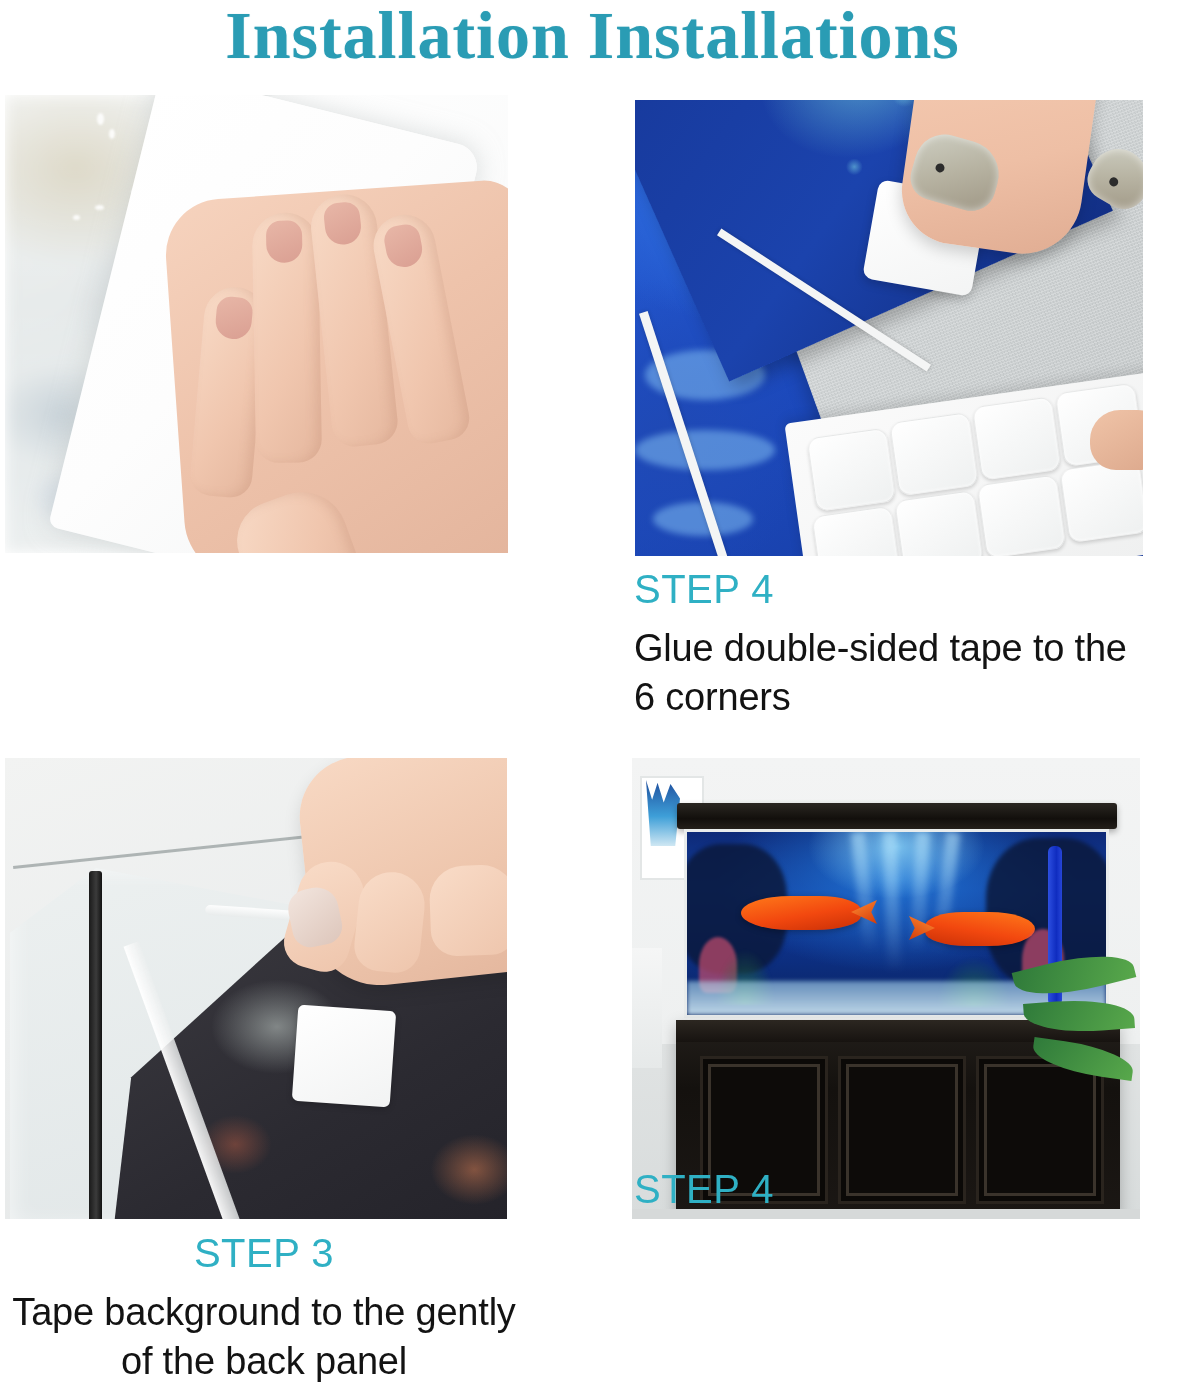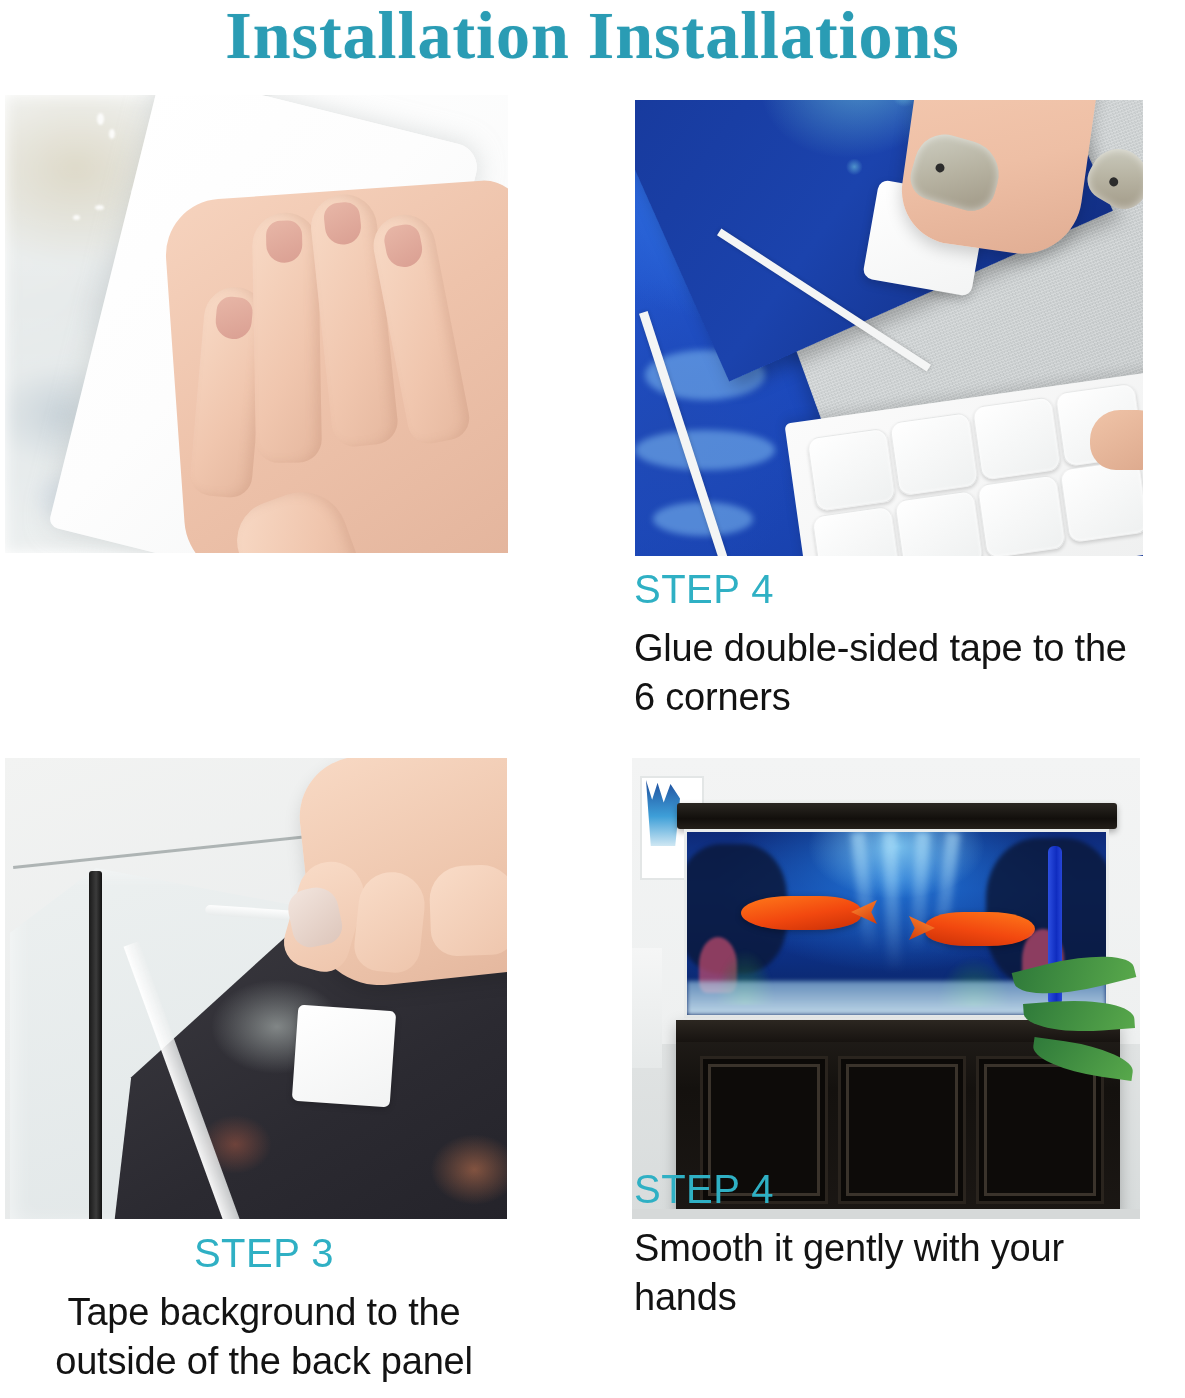--- a/index.html
+++ b/index.html
@@ -544,21 +544,20 @@
   <div class="caption cap-1">
   </div>
 
   <div class="caption cap-2">
     <div class="step-label">STEP 4</div>
     <div class="step-text">Glue double-sided tape to the 6 corners</div>
   </div>
 
   <div class="caption cap-3">
     <div class="step-label">STEP 3</div>
-    <div class="step-text">Tape background to the outside of the back panel</div>
+    <div class="step-text">Tape background to the gently of the back panel</div>
   </div>
 
   <div class="caption cap-4">
     <div class="step-label">STEP 4</div>
-    <div class="step-text">Smooth it gently with your hands</div>
   </div>
 
 </div>
 
 </body></html>

